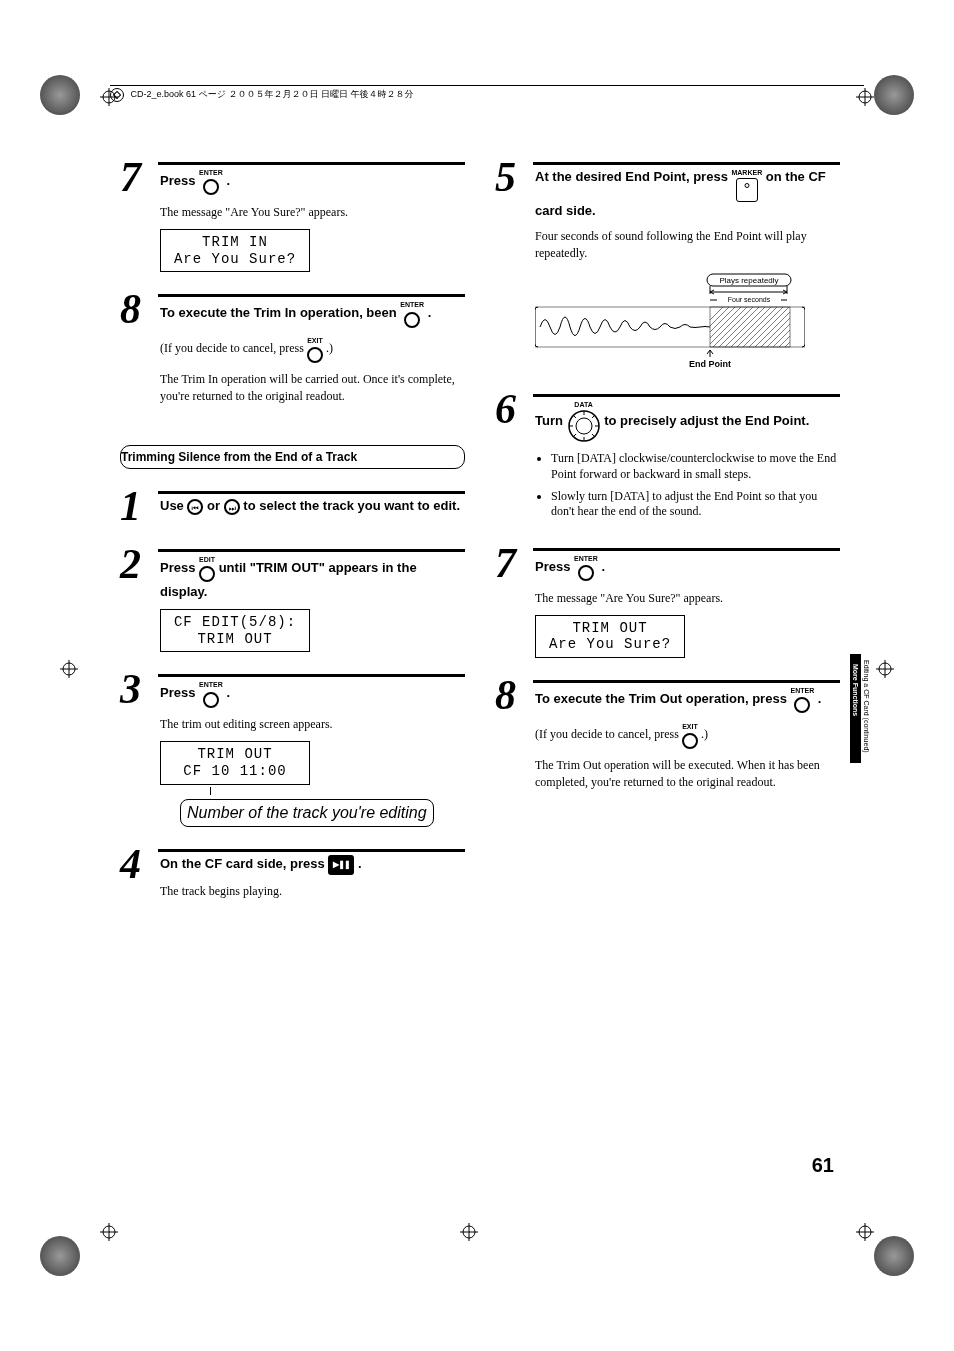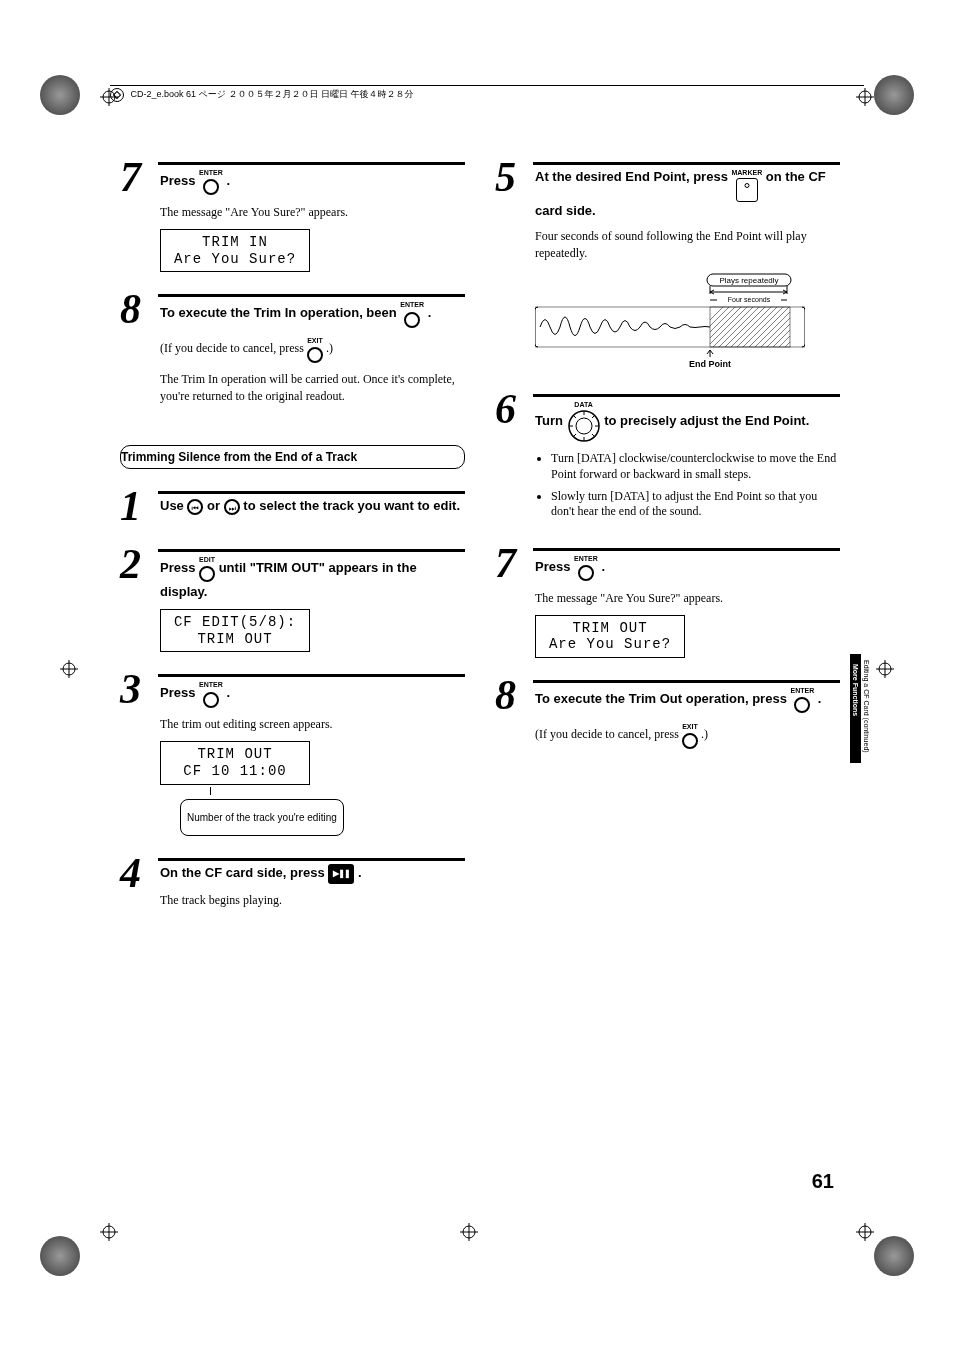--- a/index.html
+++ b/index.html
@@ -138,25 +138,26 @@
     padding: 4px 0;
     font-family: Arial, sans-serif;
     font-size: 12px;
     font-weight: bold;
     margin: 40px 0 20px 0;
     display: block;
   }
   .callout {
     border: 1px solid #000;
     border-radius: 8px;
-    padding: 12px 6px;
-    font-family: Arial, sans-serif;
-    font-size: 10px;
+    padding: 4px 6px;
+    font-family: Arial, sans-serif;
+    font-size: 16px;
     display: inline-block;
     margin-top: 4px;
+    font-style: italic;
   }
   ul.bullets {
     list-style: disc;
     margin: 8px 0 0 16px;
   }
   ul.bullets li {
     font-size: 12px;
     margin-bottom: 6px;
     line-height: 1.3;
   }
@@ -167,21 +168,21 @@
     position: relative;
   }
   .dial {
     display: inline-block;
     width: 34px;
     height: 34px;
     vertical-align: middle;
   }
   .page-num {
     position: absolute;
-    bottom: 158px;
+    bottom: 174px;
     right: 120px;
     font-family: Arial, sans-serif;
     font-size: 20px;
     font-weight: bold;
   }
   .side-tabs {
     position: absolute;
     right: 82px;
     top: 650px;
     writing-mode: vertical-rl;
@@ -486,20 +487,21 @@
         <span> .</span>
       </div>
       <div class="step-text">
         <span>(If you decide to cancel, press </span>
         <span class="btn-label">
           <span class="btn-label-top">EXIT</span>
           <span class="btn-circle"></span>
         </span>
         <span> .)</span>
       </div>
+      <div class="step-text">The Trim Out operation will be executed. When it has been completed, you're returned to the original readout.</div>
     </div>
   </div>
 
 </div>
 </div>
 </div>
 
 <div class="page-num">61</div>
 
 <div class="side-tabs">

